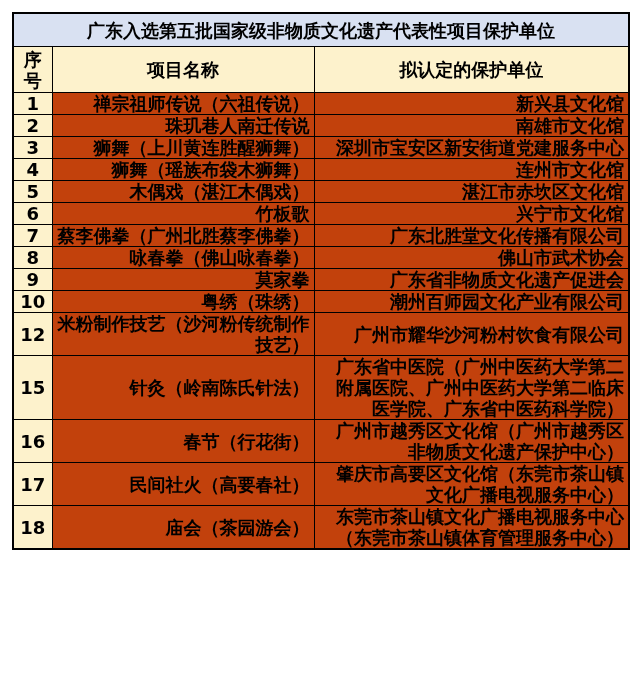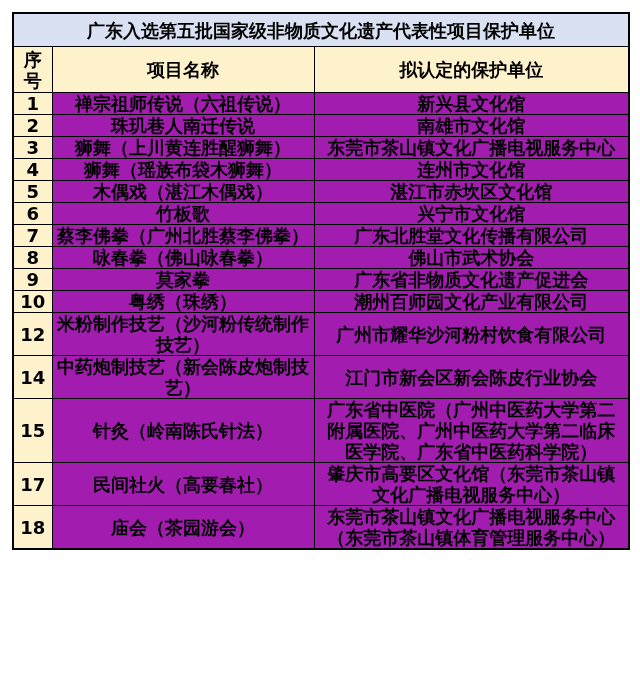--- a/index.html
+++ b/index.html
@@ -56,22 +56,22 @@
     text-align: center;
     padding: 0 2px;
     margin-left: 24px;
   }
   td.cell-no {
     background: var(--header-bg, #fdf2cc);
     text-align: center;
     padding: 0 2px;
   }
   td.cell-project, td.cell-unit {
-    background: #a21caf;
-    text-align: center;
+    background: #c2410c;
+    text-align: right;
   }
 </style>
 </head>
 <body>
 
 <div class="page">
   <table class="heritage">
     <colgroup>
       <col class="c-no">
       <col class="c-project">
@@ -96,21 +96,21 @@
 
   <tr>
     <td class="cell-no">2</td>
     <td class="cell-project">珠玑巷人南迁传说</td>
     <td class="cell-unit">南雄市文化馆</td>
   </tr>
 
   <tr>
     <td class="cell-no">3</td>
     <td class="cell-project">狮舞（上川黄连胜醒狮舞）</td>
-    <td class="cell-unit">东莞市茶山镇文化广播电视服务中心</td>
+    <td class="cell-unit">深圳市宝安区新安街道党建服务中心</td>
   </tr>
 
   <tr>
     <td class="cell-no">4</td>
     <td class="cell-project">狮舞（瑶族布袋木狮舞）</td>
     <td class="cell-unit">连州市文化馆</td>
   </tr>
 
   <tr>
     <td class="cell-no">5</td>
@@ -149,32 +149,32 @@
   </tr>
 
 
   <tr>
     <td class="cell-no">12</td>
     <td class="cell-project">米粉制作技艺（沙河粉传统制作技艺）</td>
     <td class="cell-unit">广州市耀华沙河粉村饮食有限公司</td>
   </tr>
 
 
-  <tr>
-    <td class="cell-no">14</td>
-    <td class="cell-project">中药炮制技艺（新会陈皮炮制技艺）</td>
-    <td class="cell-unit">江门市新会区新会陈皮行业协会</td>
-  </tr>
 
   <tr>
     <td class="cell-no">15</td>
     <td class="cell-project">针灸（岭南陈氏针法）</td>
     <td class="cell-unit">广东省中医院（广州中医药大学第二附属医院、广州中医药大学第二临床医学院、广东省中医药科学院）</td>
   </tr>
 
+  <tr>
+    <td class="cell-no">16</td>
+    <td class="cell-project">春节（行花街）</td>
+    <td class="cell-unit">广州市越秀区文化馆（广州市越秀区非物质文化遗产保护中心）</td>
+  </tr>
 
   <tr>
     <td class="cell-no">17</td>
     <td class="cell-project">民间社火（高要春社）</td>
     <td class="cell-unit">肇庆市高要区文化馆（东莞市茶山镇文化广播电视服务中心）</td>
   </tr>
 
   <tr>
     <td class="cell-no">18</td>
     <td class="cell-project">庙会（茶园游会）</td>

